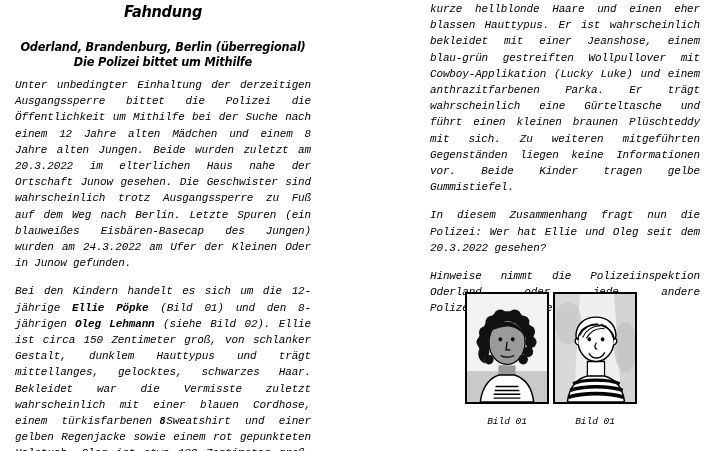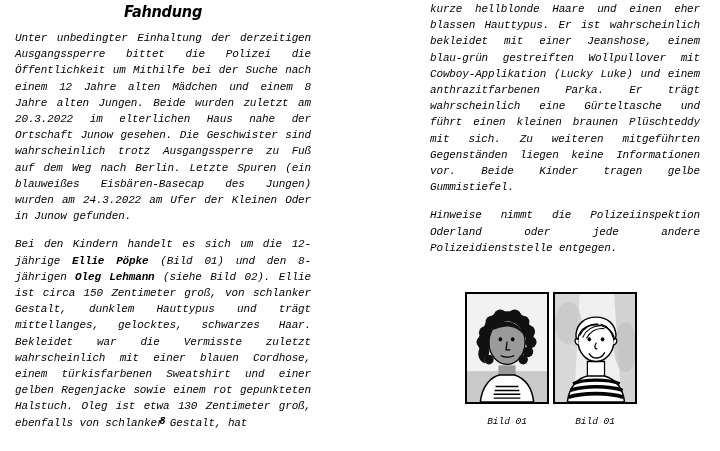--- a/index.html
+++ b/index.html
@@ -142,30 +142,35 @@
 </style>
 </head>
 <body>
 
 <div class="page">
 
   <div class="col col-left">
 
     <h1 class="title">Fahndung</h1>
 
+    <div class="subtitle-block">
+      <h2 class="subtitle">Oderland, Brandenburg, Berlin (überregional)</h2>
+      <h2 class="subtitle">Die Polizei bittet um Mithilfe</h2>
+    </div>
 
     <p class="body first">Unter unbedingter Einhaltung der derzeitigen Ausgangssperre bittet die Polizei die Öffentlichkeit um Mithilfe bei der Suche nach einem 12 Jahre alten Mädchen und einem 8 Jahre alten Jungen. Beide wurden zuletzt am 20.3.2022 im elterlichen Haus nahe der Ortschaft Junow gesehen. Die Geschwister sind wahrscheinlich trotz Ausgangssperre zu Fuß auf dem Weg nach Berlin. Letzte Spuren (ein blauweißes Eisbären-Basecap des Jungen) wurden am 24.3.2022 am Ufer der Kleinen Oder in Junow gefunden.</p>
 
     <p class="body"><span>Bei den Kindern handelt es sich um die 12-jährige </span><b class="name">Ellie Pöpke</b><span> (Bild 01) und den 8-jährigen </span><b class="name">Oleg Lehmann</b><span> (siehe Bild 02). Ellie ist circa 150 Zentimeter groß, von schlanker Gestalt, dunklem Hauttypus und trägt mittellanges, gelocktes, schwarzes Haar. Bekleidet war die Vermisste zuletzt wahrscheinlich mit einer blauen Cordhose, einem türkisfarbenen Sweatshirt und einer gelben Regenjacke sowie einem rot gepunkteten Halstuch. Oleg ist etwa 130 Zentimeter groß, ebenfalls von schlanker Gestalt, hat</span></p>
   </div>
 
   <div class="folio">8</div>
 
   <div class="col col-right">
     <p class="body lead">kurze hellblonde Haare und einen eher blassen Hauttypus. Er ist wahrscheinlich bekleidet mit einer Jeanshose, einem blau-grün gestreiften Wollpullover mit Cowboy-Applikation (Lucky Luke) und einem anthrazitfarbenen Parka. Er trägt wahrscheinlich eine Gürteltasche und führt einen kleinen braunen Plüschteddy mit sich. Zu weiteren mitgeführten Gegenständen liegen keine Informationen vor. Beide Kinder tragen gelbe Gummistiefel.</p>
+    <p class="body gap">In diesem Zusammenhang fragt nun die Polizei: Wer hat Ellie und Oleg seit dem 20.3.2022 gesehen?</p>
     <p class="body gap">Hinweise nimmt die Polizeiinspektion Oderland oder jede andere Polizeidienststelle entgegen.</p>
   </div>
 
   <div class="pictures">
     <div class="pic-row">
 
       <div class="pic-wrap">
         <div class="pic-frame">
           <svg viewBox="0 0 84 112" preserveAspectRatio="none">
             <rect x="0" y="0" width="84" height="112" fill="#ffffff"></rect>

